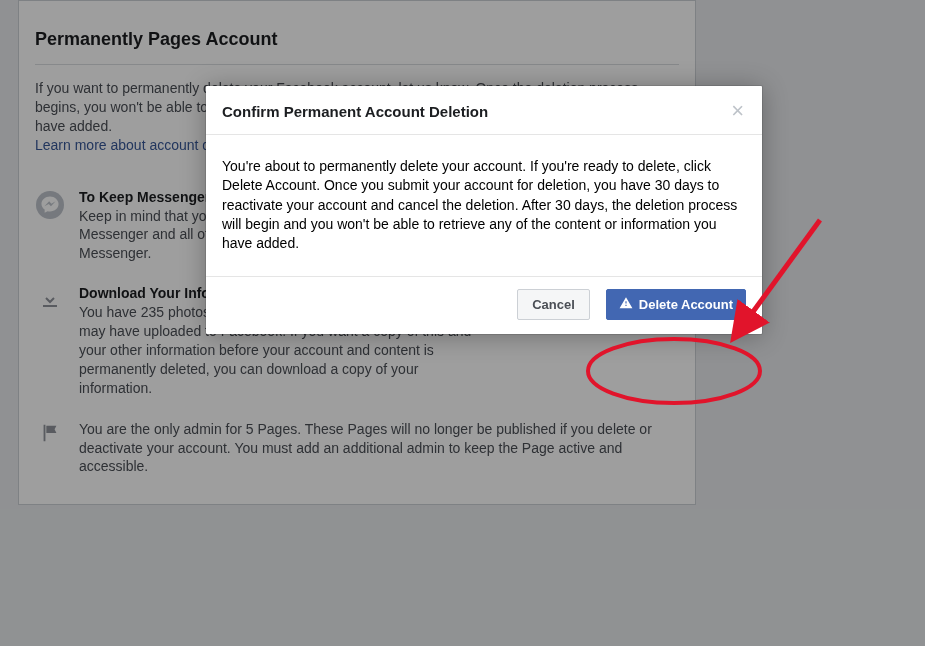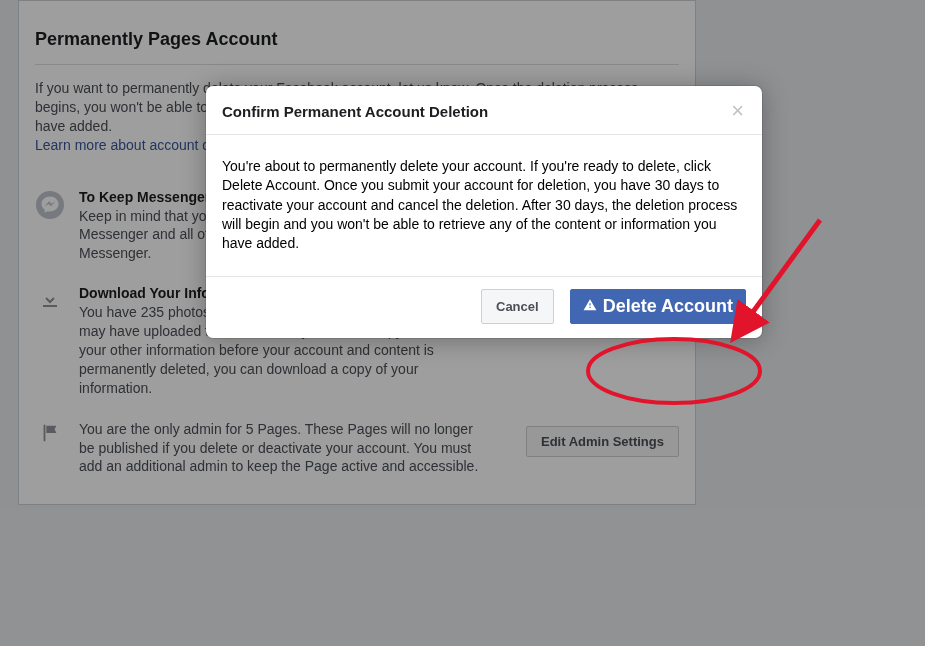--- a/index.html
+++ b/index.html
@@ -87,21 +87,21 @@
       position: absolute;
       inset: 0;
       background: rgba(0,0,0,0.38);
     }
     .modal {
       position: absolute;
       top: 86px;
       left: 206px;
       width: 556px;
       background: #fff;
-      border-radius: 7px;
+      border-radius: 1px;
       box-shadow: 0 2px 26px rgba(0,0,0,0.3), 0 0 0 1px rgba(0,0,0,0.1);
     }
     .modal-header {
       display: flex;
       align-items: center;
       padding: 14px 16px 12px 16px;
       border-bottom: 1px solid #e5e5e5;
     }
     .modal-title {
       font-size: 15px;
@@ -137,21 +137,21 @@
       font-size: 13px;
       font-weight: bold;
       padding: 6px 14px;
       cursor: pointer;
     }
     .btn-primary {
       background: #4267b2;
       border: 1px solid #4267b2;
       border-radius: 2px;
       color: #fff;
-      font-size: 18px;
+      font-size: 13px;
       font-weight: bold;
       padding: 6px 12px;
       cursor: pointer;
       display: inline-flex;
       align-items: center;
       gap: 6px;
     }
     .btn-primary svg { width: 14px; height: 14px; }
     .annotation-layer {
       position: absolute;
@@ -201,23 +201,20 @@
     </div>
 
     <div class="section-row">
       <div class="section-icon">
         <svg viewBox="0 0 24 24" width="22" height="22" fill="#90949c">
             <path d="M5 3h2v18H5V3zm3 1h11l-2 4 2 4H8V4z"></path>
           </svg>
       </div>
       <div class="section-content">
         <div class="section-desc">You are the only admin for 5 Pages. These Pages will no longer be published if you delete or deactivate your account. You must add an additional admin to keep the Page active and accessible.</div>
-      </div>
-      <div class="section-action">
-        <button class="section-button">Edit Admin Settings</button>
       </div>
     </div>
 
   </div>
 </div>
 
 <div class="page-overlay"></div>
 
 <div class="modal">
   <div class="modal-header">

